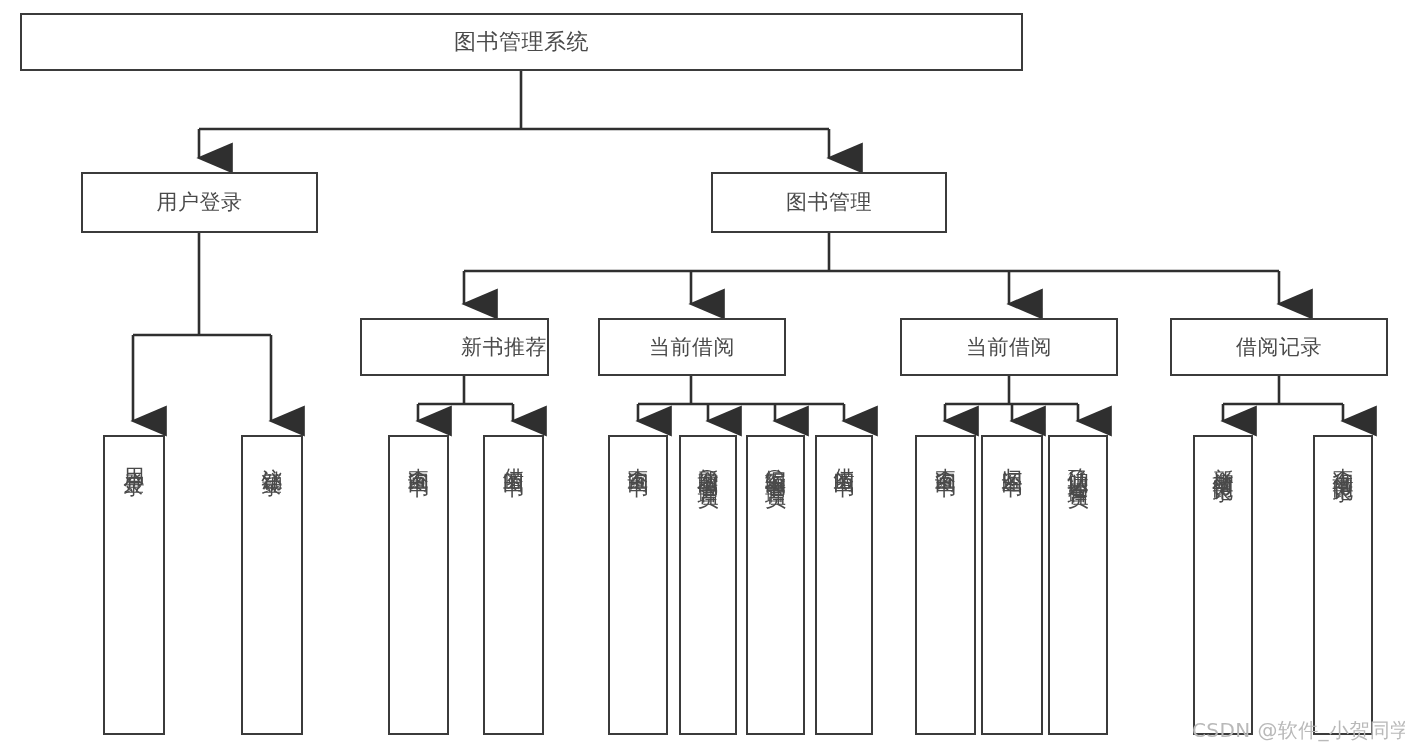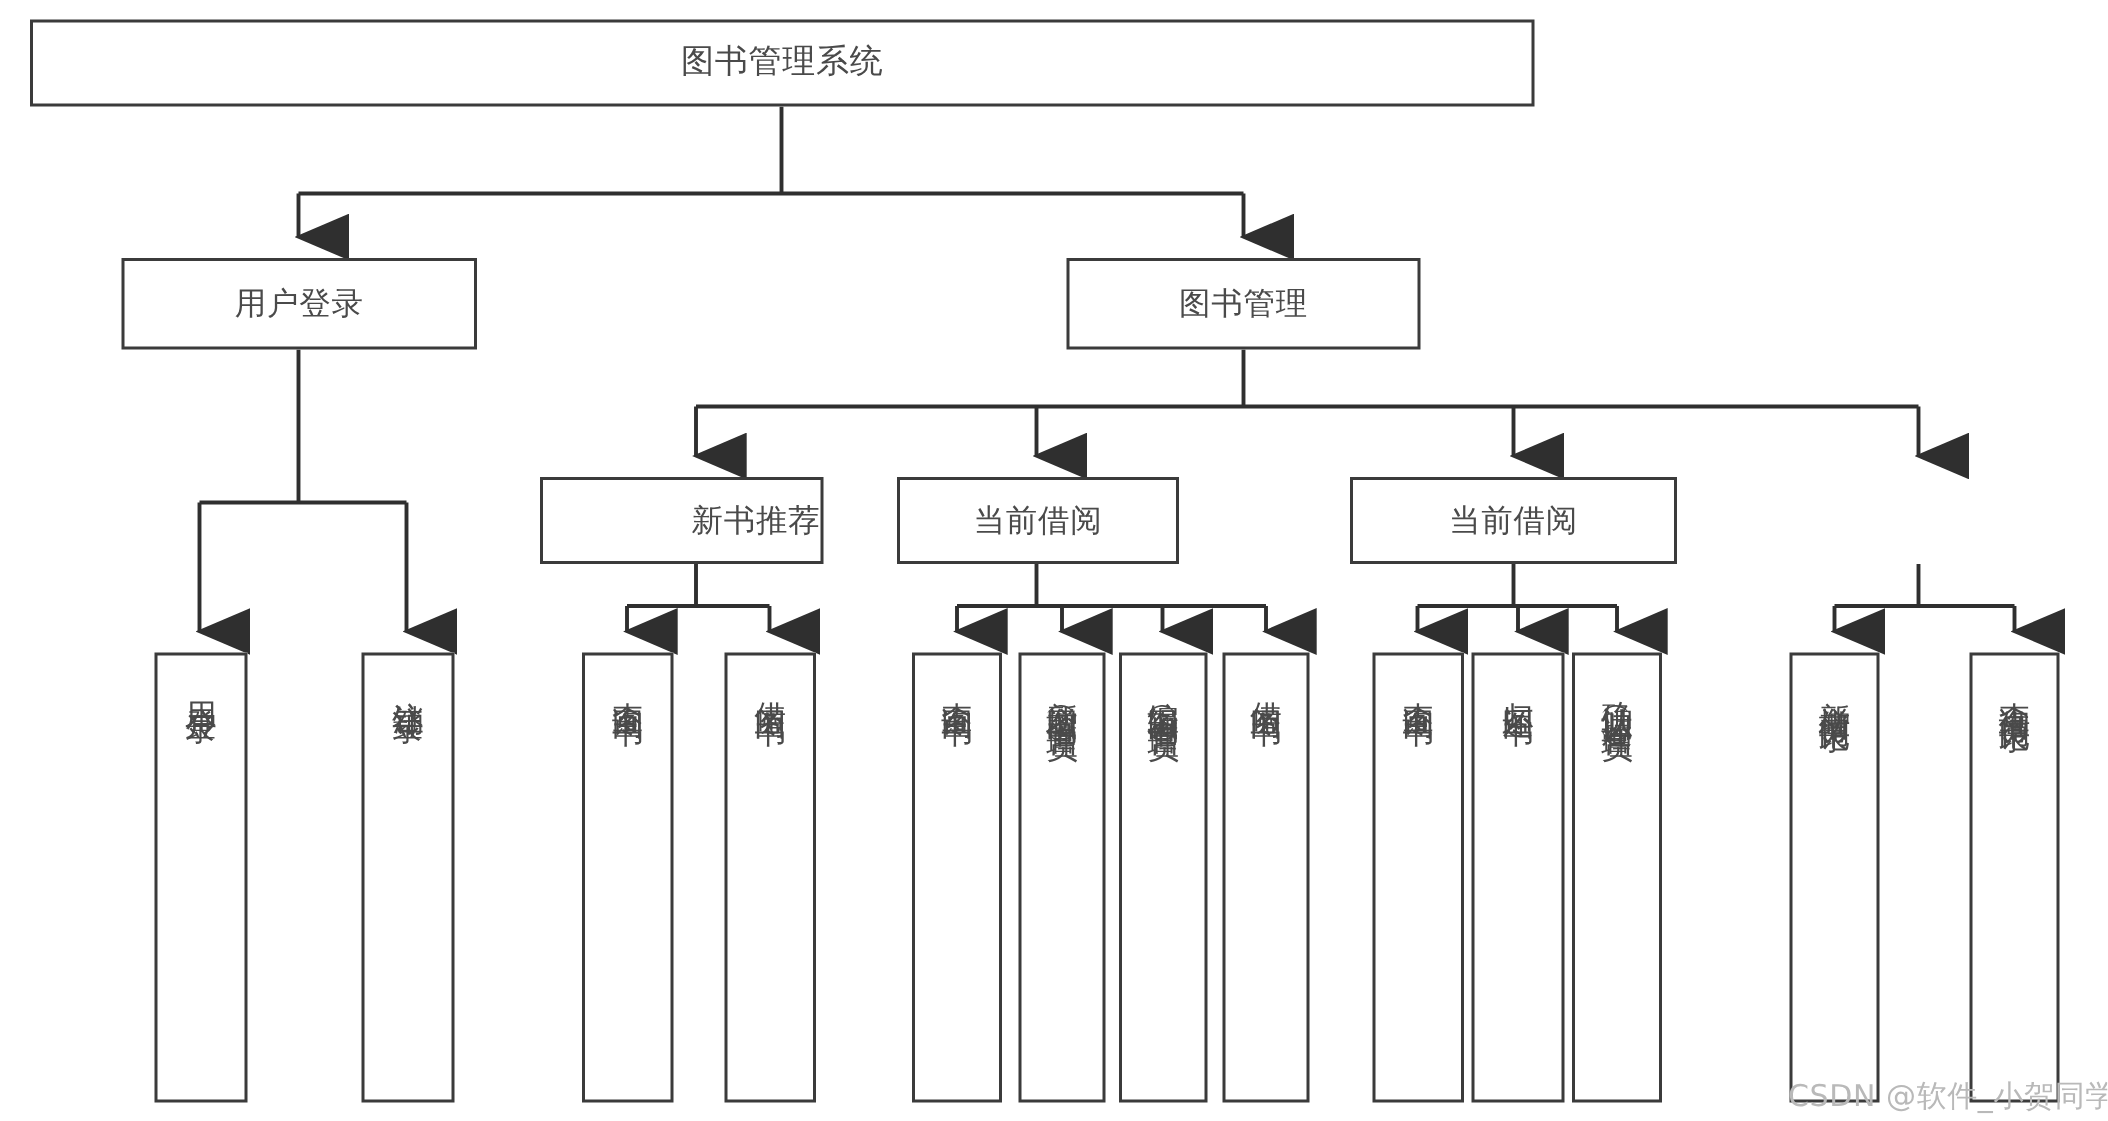--- a/index.html
+++ b/index.html
@@ -146,20 +146,23 @@
   </div>
 
   <div class="node horiz" style="left:598px; top:318px; width:188px; height:58px;">
     <span class="label">当前借阅</span>
   </div>
 
   <div class="node horiz" style="left:900px; top:318px; width:218px; height:58px;">
     <span class="label">当前借阅</span>
   </div>
 
+  <div class="node horiz" style="left:1170px; top:318px; width:218px; height:58px;">
+    <span class="label">借阅记录</span>
+  </div>
 
   <div class="node vert" style="left:103px; top:435px; width:62px; height:300px;">
     <span class="label">用户登录</span>
   </div>
 
   <div class="node vert" style="left:241px; top:435px; width:62px; height:300px;">
     <span class="label">注销登录</span>
   </div>
 
   <div class="node vert" style="left:388px; top:435px; width:61px; height:300px;">

